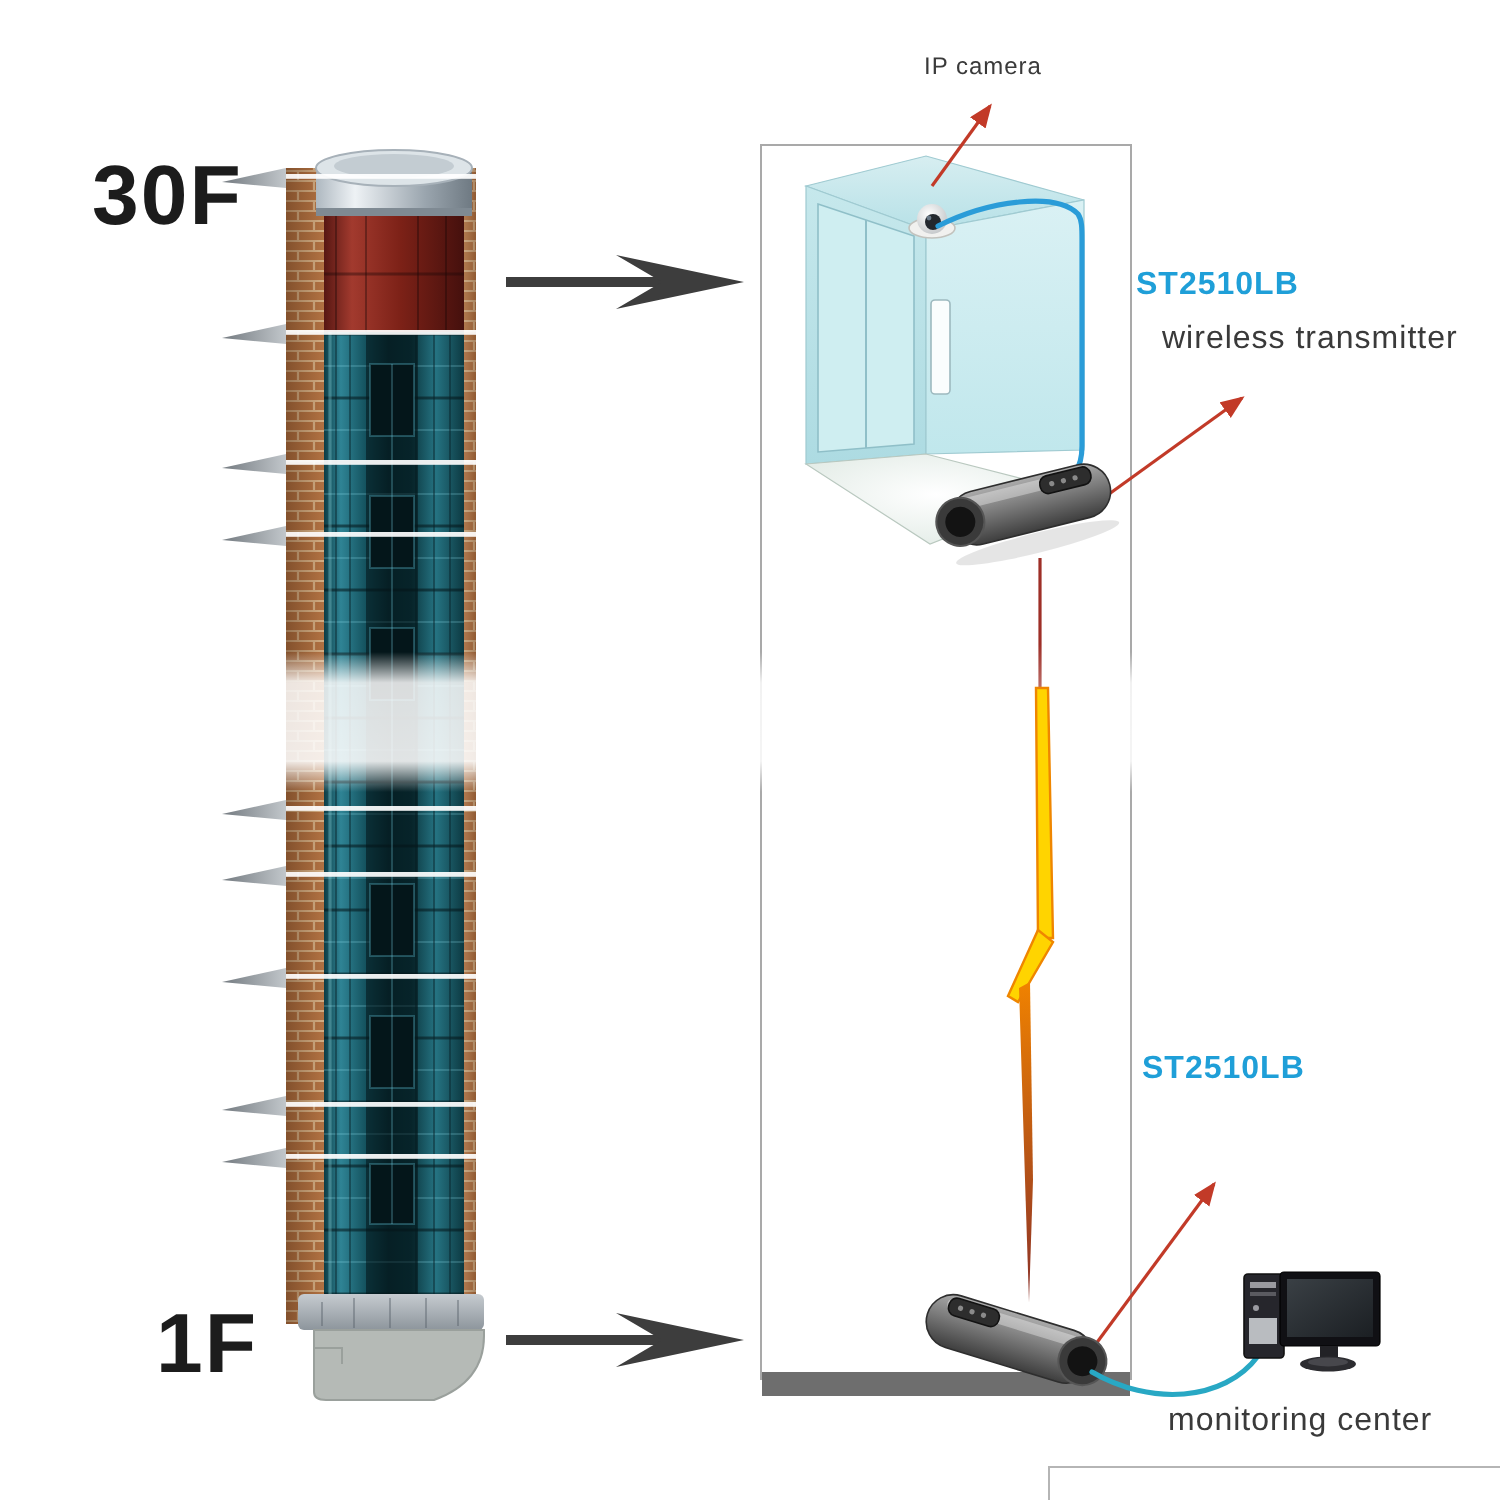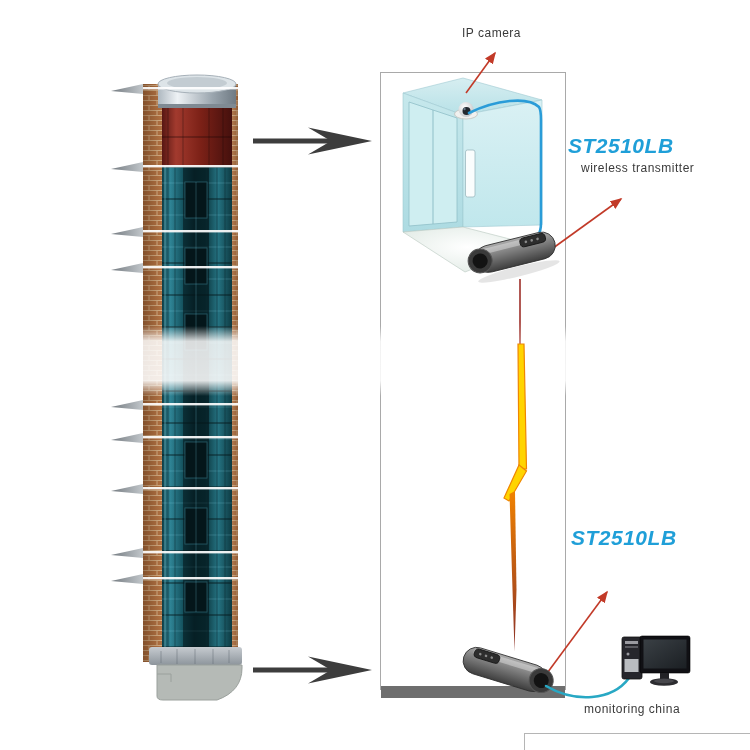--- a/index.html
+++ b/index.html
@@ -1,22 +1,22 @@
 <!DOCTYPE html>
 <html><head>
 <meta charset="utf-8">
 <style>
   html,body{margin:0;padding:0;background:#fff;}
   .scene{position:relative;width:750px;height:750px;background:#ffffff;overflow:hidden;
          font-family:"Liberation Sans", sans-serif;}
   .abs{position:absolute;}
   .floor-label{font-size:42px;font-weight:bold;color:#1c1c1c;letter-spacing:1px;}
   .small-label{font-size:12px;color:#3a3a3a;letter-spacing:.5px;}
-  .model-label{font-size:21px;font-weight:bold;color:#1f9fd8;letter-spacing:.5px;font-style:italic;}
-  .caption-label{font-size:12px;color:#3a3a3a;letter-spacing:.5px;}
+  .model-label{font-size:16px;font-weight:bold;color:#1f9fd8;letter-spacing:.5px;}
+  .caption-label{font-size:16px;color:#3a3a3a;letter-spacing:.5px;}
   .panel-outline{border:1px solid #a9a9a9;background:transparent;}
   .ground-bar{background:#6e6e6e;}
   .wm-band{background:linear-gradient(to bottom,
             rgba(255,255,255,0) 0%, rgba(255,255,255,.85) 22%,
             rgba(255,255,255,.88) 78%, rgba(255,255,255,0) 100%);}
   .wm-text{font-size:46px;color:#9b9b9b;letter-spacing:1px;white-space:nowrap;}
   .corner-frame{border-top:1px solid #b5b5b5;border-left:1px solid #b5b5b5;}
   svg{display:block;}
 </style>
 </head>
@@ -287,25 +287,27 @@
       <g>
         <rect x="640" y="636" width="50" height="37" rx="2" fill="#101014" stroke="#000" stroke-width=".6"></rect>
         <rect x="643.5" y="639.5" width="43" height="29" fill="url(#screenG)"></rect>
         <rect x="660" y="673" width="9" height="7" fill="#222226"></rect>
         <ellipse cx="664" cy="682" rx="14" ry="3.8" fill="#2c2c30"></ellipse>
         <ellipse cx="664" cy="681" rx="10" ry="2.2" fill="#47474c"></ellipse>
       </g>
     </g>
   </svg>
 
+  <div class="abs floor-label" style="left:46px;top:74px;">30F</div>
+  <div class="abs floor-label" style="left:78px;top:648px;">1F</div>
 
   <div class="abs small-label" style="left:462px;top:26px;">IP camera</div>
 
   <div class="abs model-label" style="left:568px;top:134px;">ST2510LB</div>
   <div class="abs caption-label" style="left:581px;top:161px;">wireless transmitter</div>
 
   <div class="abs model-label" style="left:571px;top:526px;">ST2510LB</div>
 
-  <div class="abs caption-label" style="left:584px;top:702px;">monitoring china</div>
+  <div class="abs caption-label" style="left:584px;top:702px;">monitoring center</div>
 
   <div class="abs corner-frame" style="left:524px;top:733px;width:240px;height:30px;"></div>
 
 </div>
 
 </body></html>

